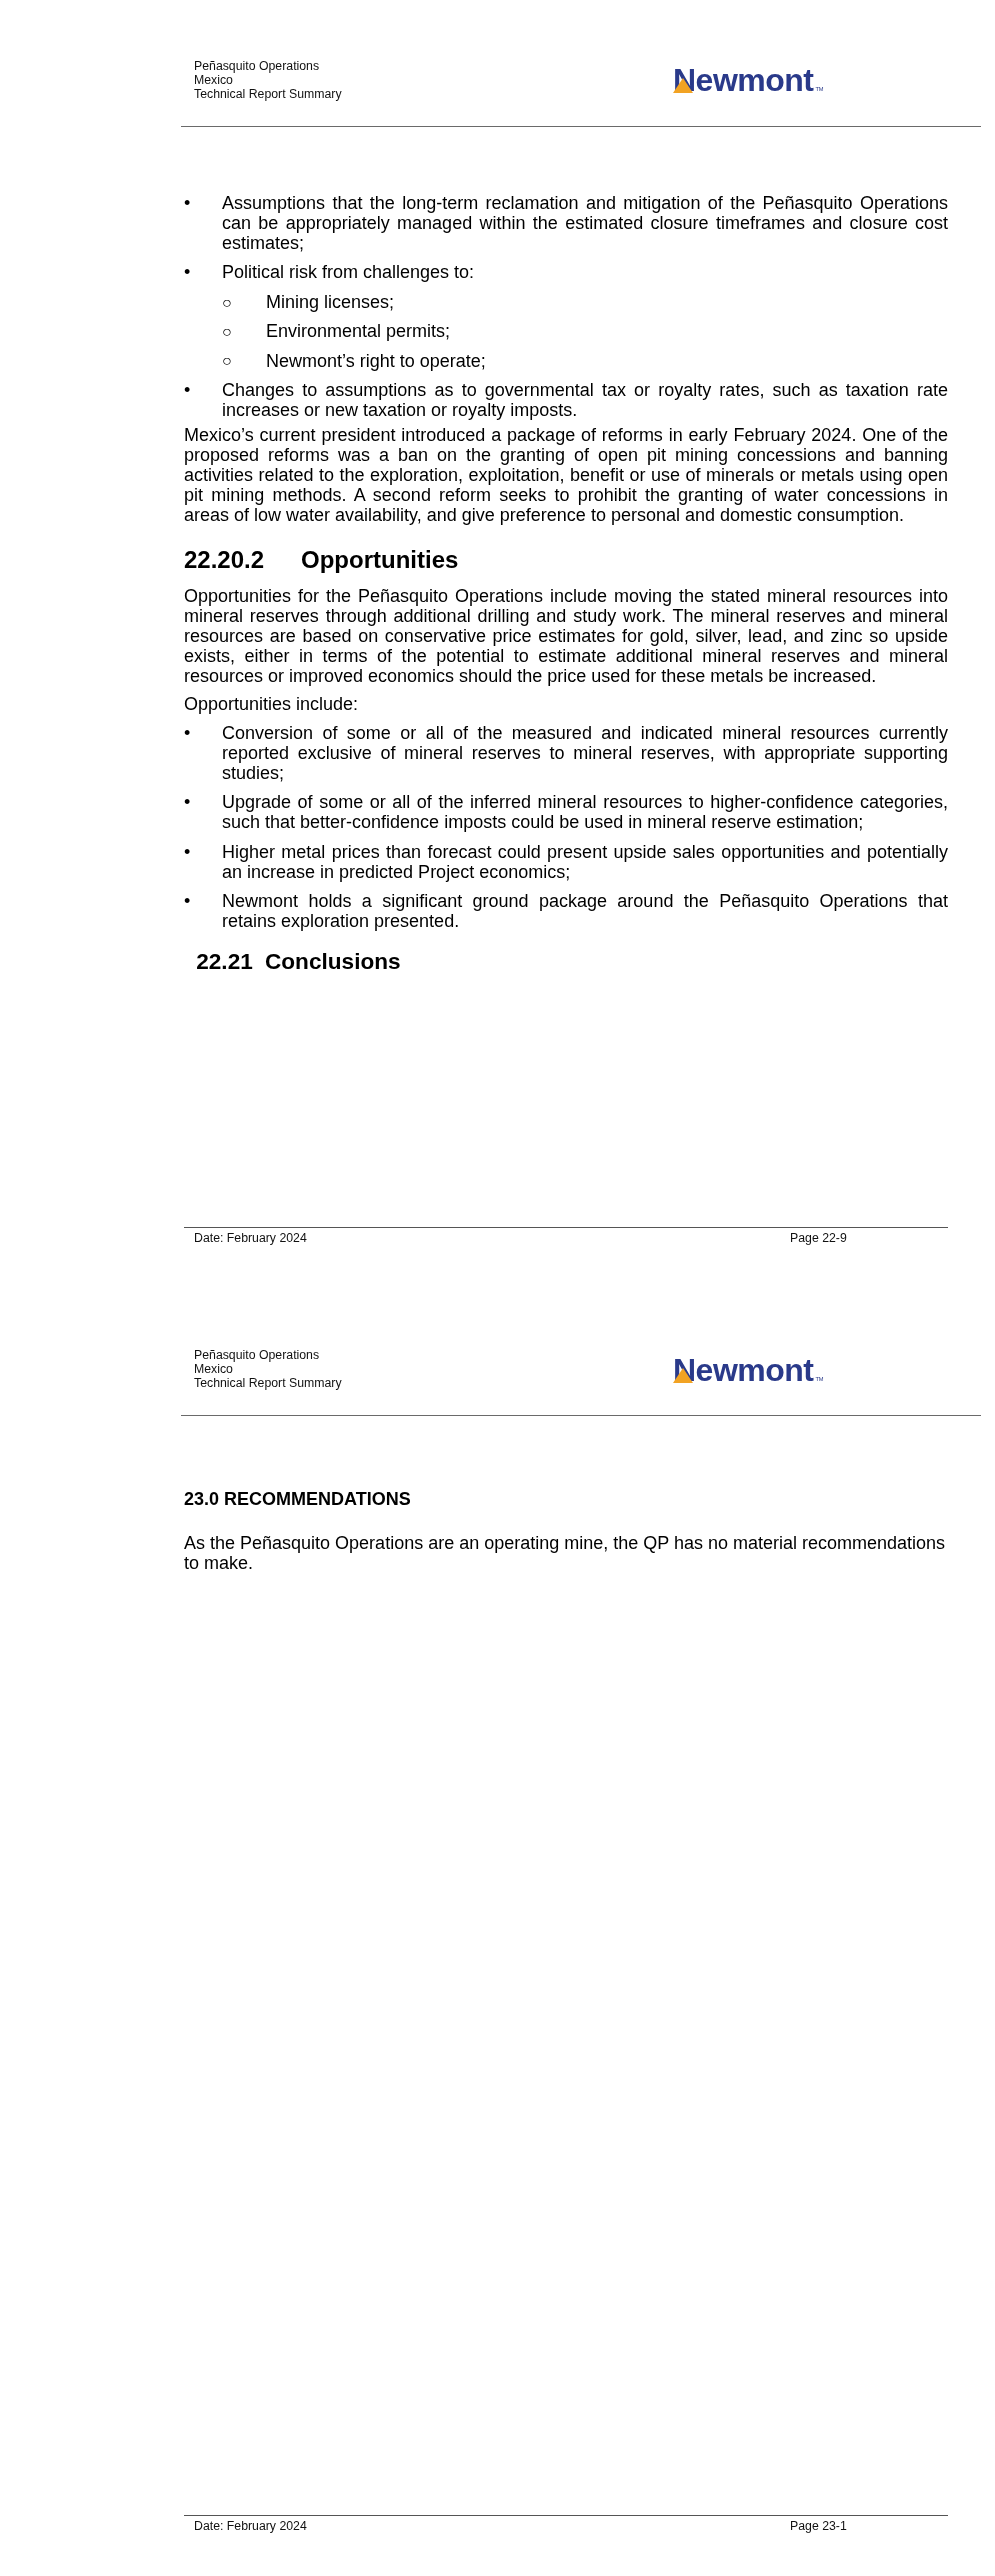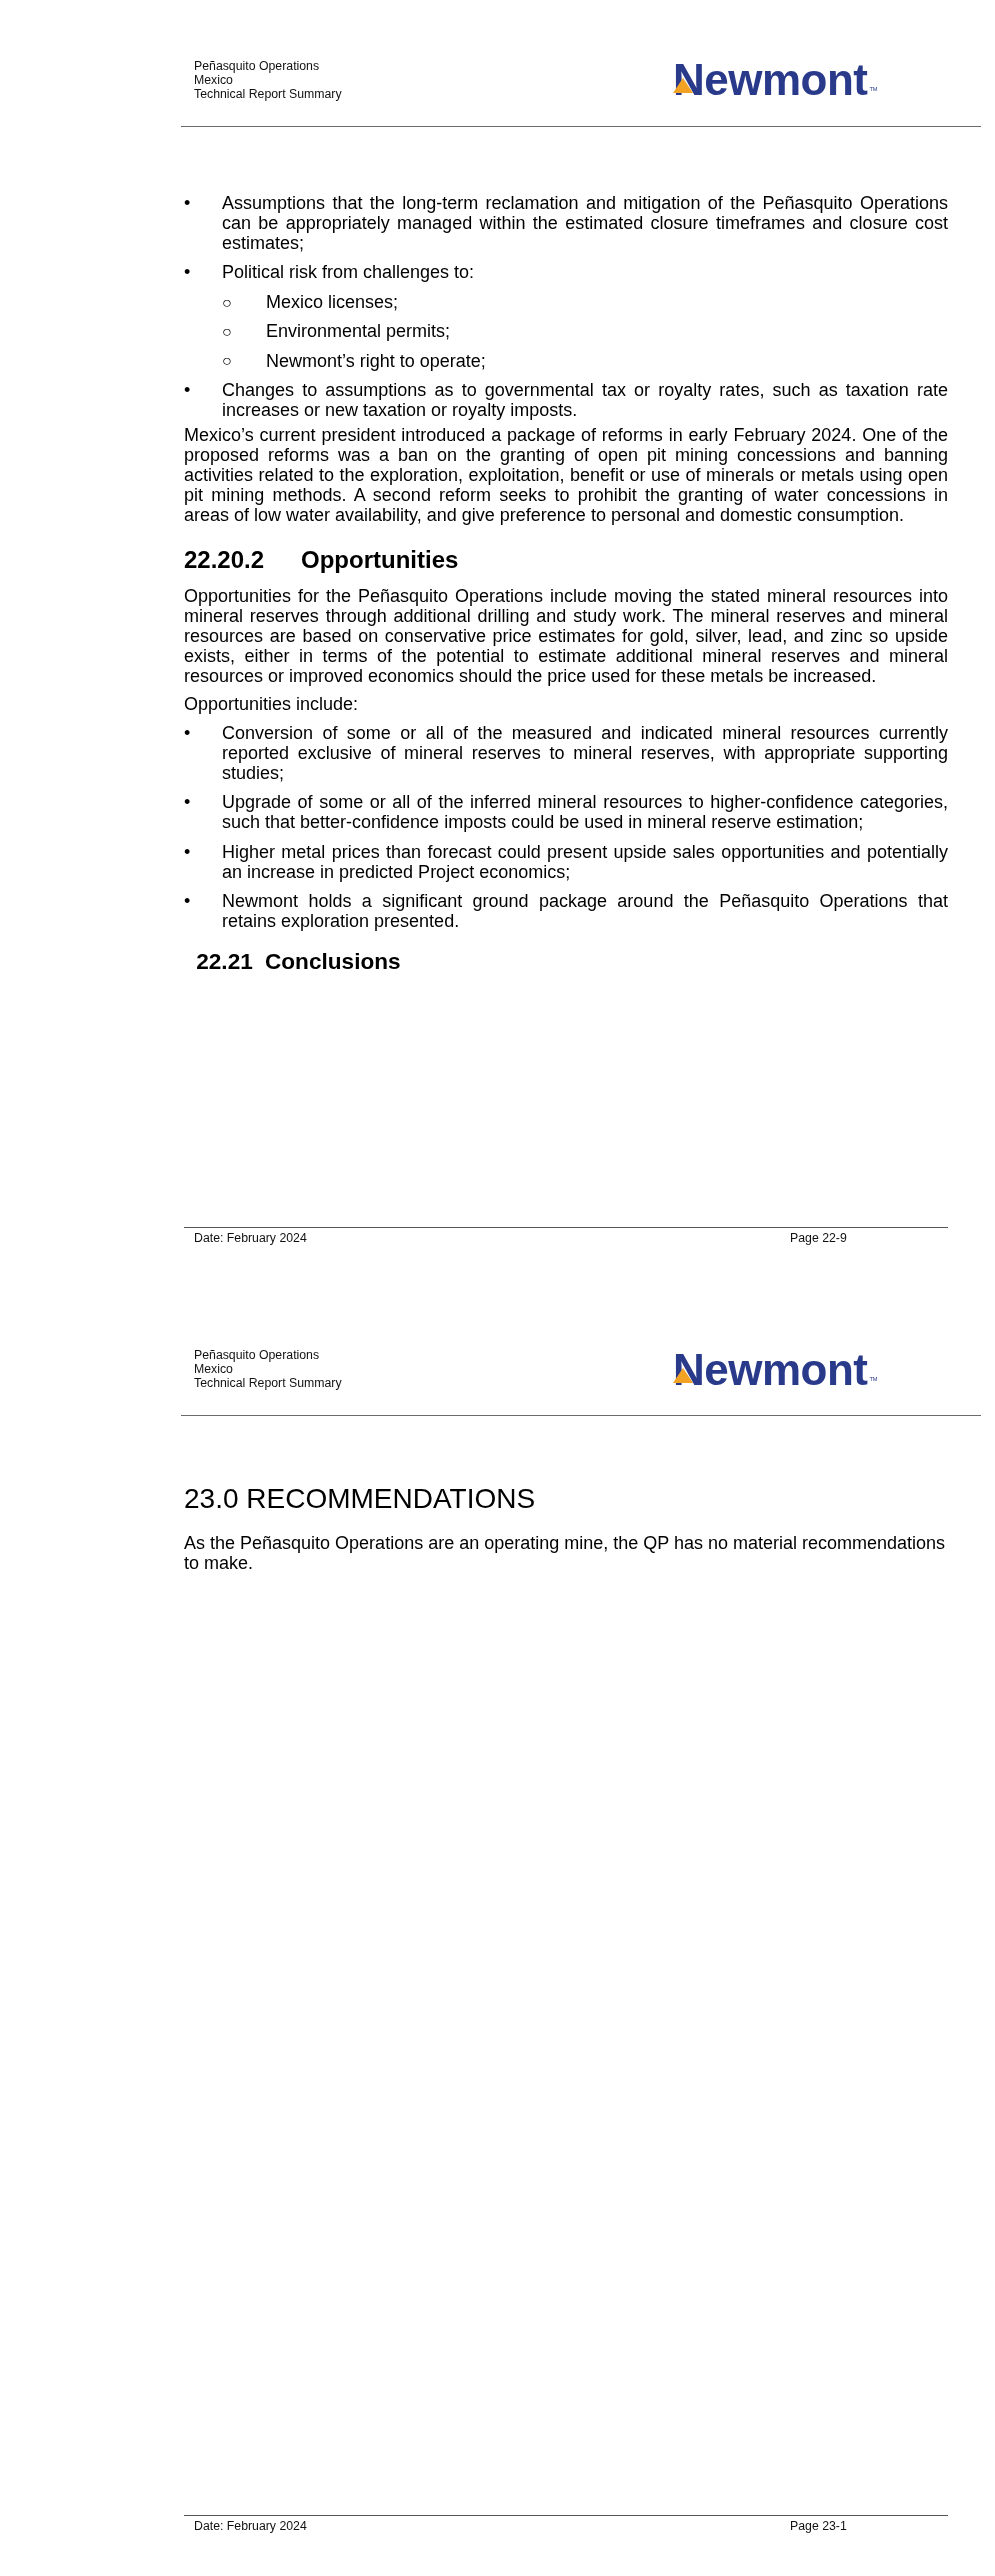--- a/index.html
+++ b/index.html
@@ -4,39 +4,39 @@
 <style>
   html, body { margin: 0; padding: 0; background: #ffffff; }
   body { width: 995px; height: 2576px; position: relative; overflow: hidden;
          font-family: "Liberation Sans", sans-serif; color: #000; }
   .page { position: absolute; left: 0; width: 995px; margin-left: 38px; }
   .page1 { top: 0; height: 1288px; }
   .page2 { top: 1288px; height: 1288px; }
 
   .hdr-text { position: absolute; left: 156px; font-size: 12.3px; line-height: 14px; color: #111; }
   .logo { position: absolute; display: flex; align-items: flex-end; }
-  .logo-word { font-family: "Liberation Sans", sans-serif; font-weight: bold; font-size: 44px;
+  .logo-word { font-family: "Liberation Sans", sans-serif; font-weight: bold; font-size: 32px;
                color: #2a3a8a; letter-spacing: -0.5px; line-height: 32px; position: relative; }
   .logo-tri { position: absolute; left: 0; bottom: 2.8px; width: 0; height: 0;
               border-left: 10.4px solid transparent; border-right: 10.4px solid transparent;
               border-bottom: 15px solid #f2a323; }
   .logo-tm { font-size: 5.7px; color: #2a3a8a; margin-left: 1.9px; margin-bottom: 3.8px; }
   .rule { position: absolute; left: 143px; width: 800px; height: 0; border-top: 1.9px solid #6a6a6a; }
   .frule { position: absolute; left: 146px; width: 764px; height: 0; border-top: 1.4px solid #555; }
   .footer { position: absolute; font-size: 12.3px; color: #111; }
 
   .content { position: absolute; left: 146px; width: 764px; font-size: 18px; line-height: 20px; }
   .p { text-align: justify; margin: 0 0 9.4px 0; }
   .bl { position: relative; padding-left: 38px; text-align: justify; margin: 0 0 9.4px 0; }
   .bl .dot { position: absolute; left: 0; top: 0; }
   .sbl { position: relative; padding-left: 82px; margin: 0 0 9.4px 0; }
   .sbl .circ { position: absolute; left: 38px; top: 0.9px; font-size: 16px; }
   .h3 { font-weight: bold; font-size: 24px; margin: 22px 0 16px 0; display: flex; }
   .h3 .num { display: inline-block; }
-  .h1 { font-weight: normal; font-size: 28px; line-height: 30px; }
+  .h1 { font-weight: bold; font-size: 18px; line-height: 30px; }
 </style>
 </head>
 <body>
 
 <div class="page page1">
   <div class="hdr-text" style="top:59px;">
     <div>Peñasquito Operations</div>
     <div>Mexico</div>
     <div>Technical Report Summary</div>
   </div>
@@ -50,21 +50,21 @@
     <div class="bl">
       <span class="dot">•</span>
       <span>Assumptions that the long-term reclamation and mitigation of the Peñasquito Operations can be appropriately managed within the estimated closure timeframes and closure cost estimates;</span>
     </div>
     <div class="bl">
       <span class="dot">•</span>
       <span>Political risk from challenges to:</span>
     </div>
     <div class="sbl">
       <span class="circ">○</span>
-      <span>Mexico licenses;</span>
+      <span>Mining licenses;</span>
     </div>
     <div class="sbl">
       <span class="circ">○</span>
       <span>Environmental permits;</span>
     </div>
     <div class="sbl">
       <span class="circ">○</span>
       <span>Newmont’s right to operate;</span>
     </div>
     <div class="bl" style="margin-bottom:4.7px;">

